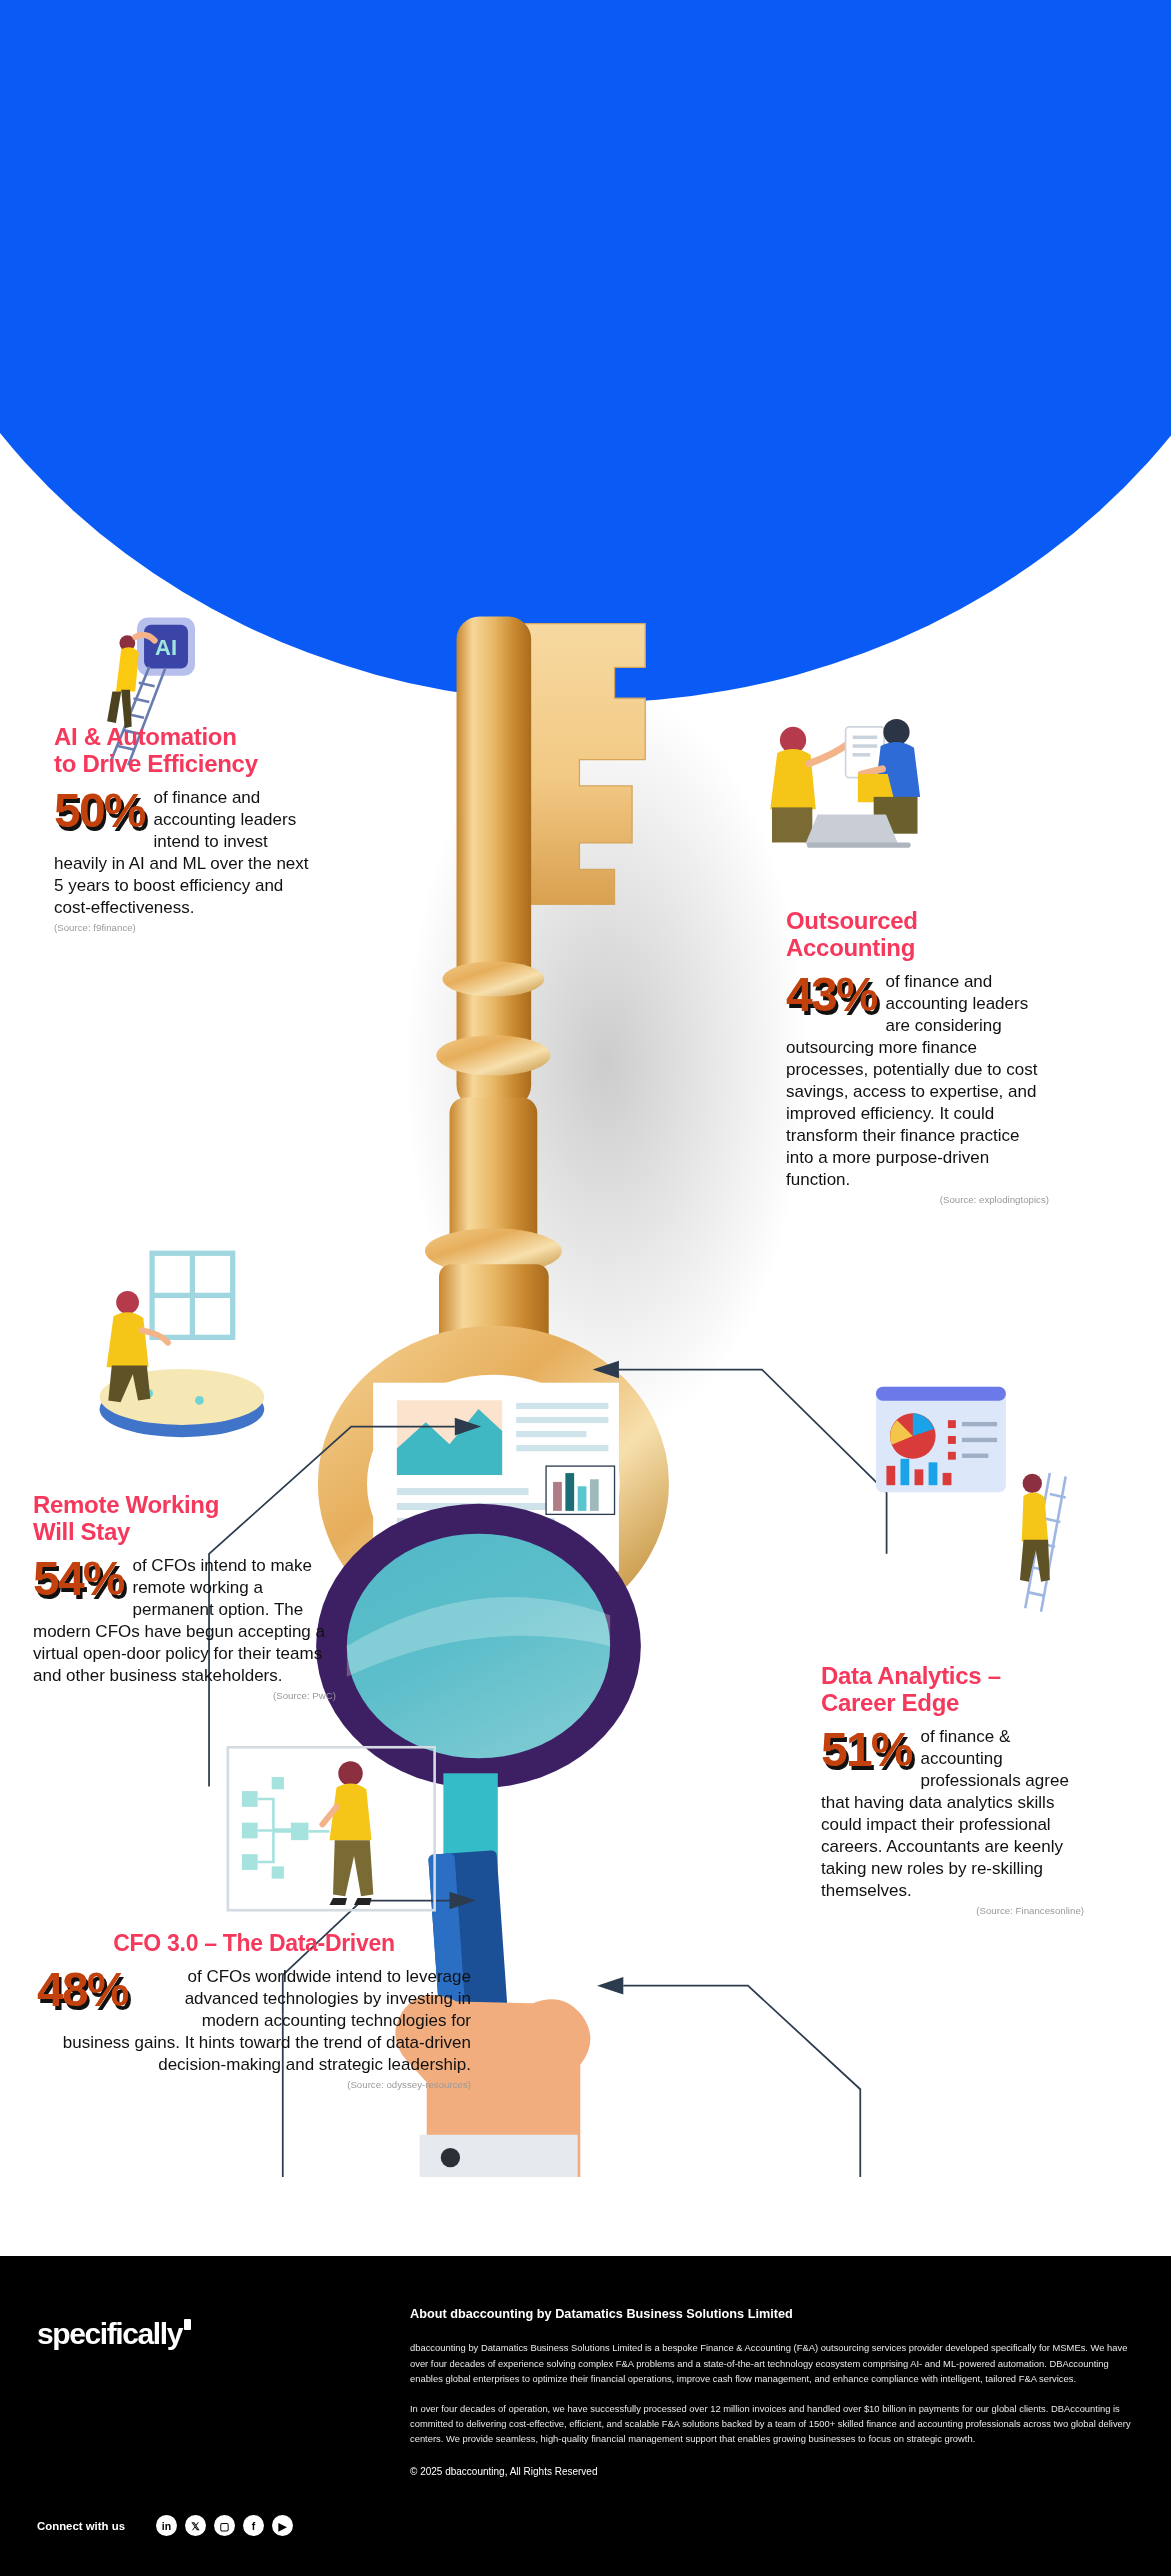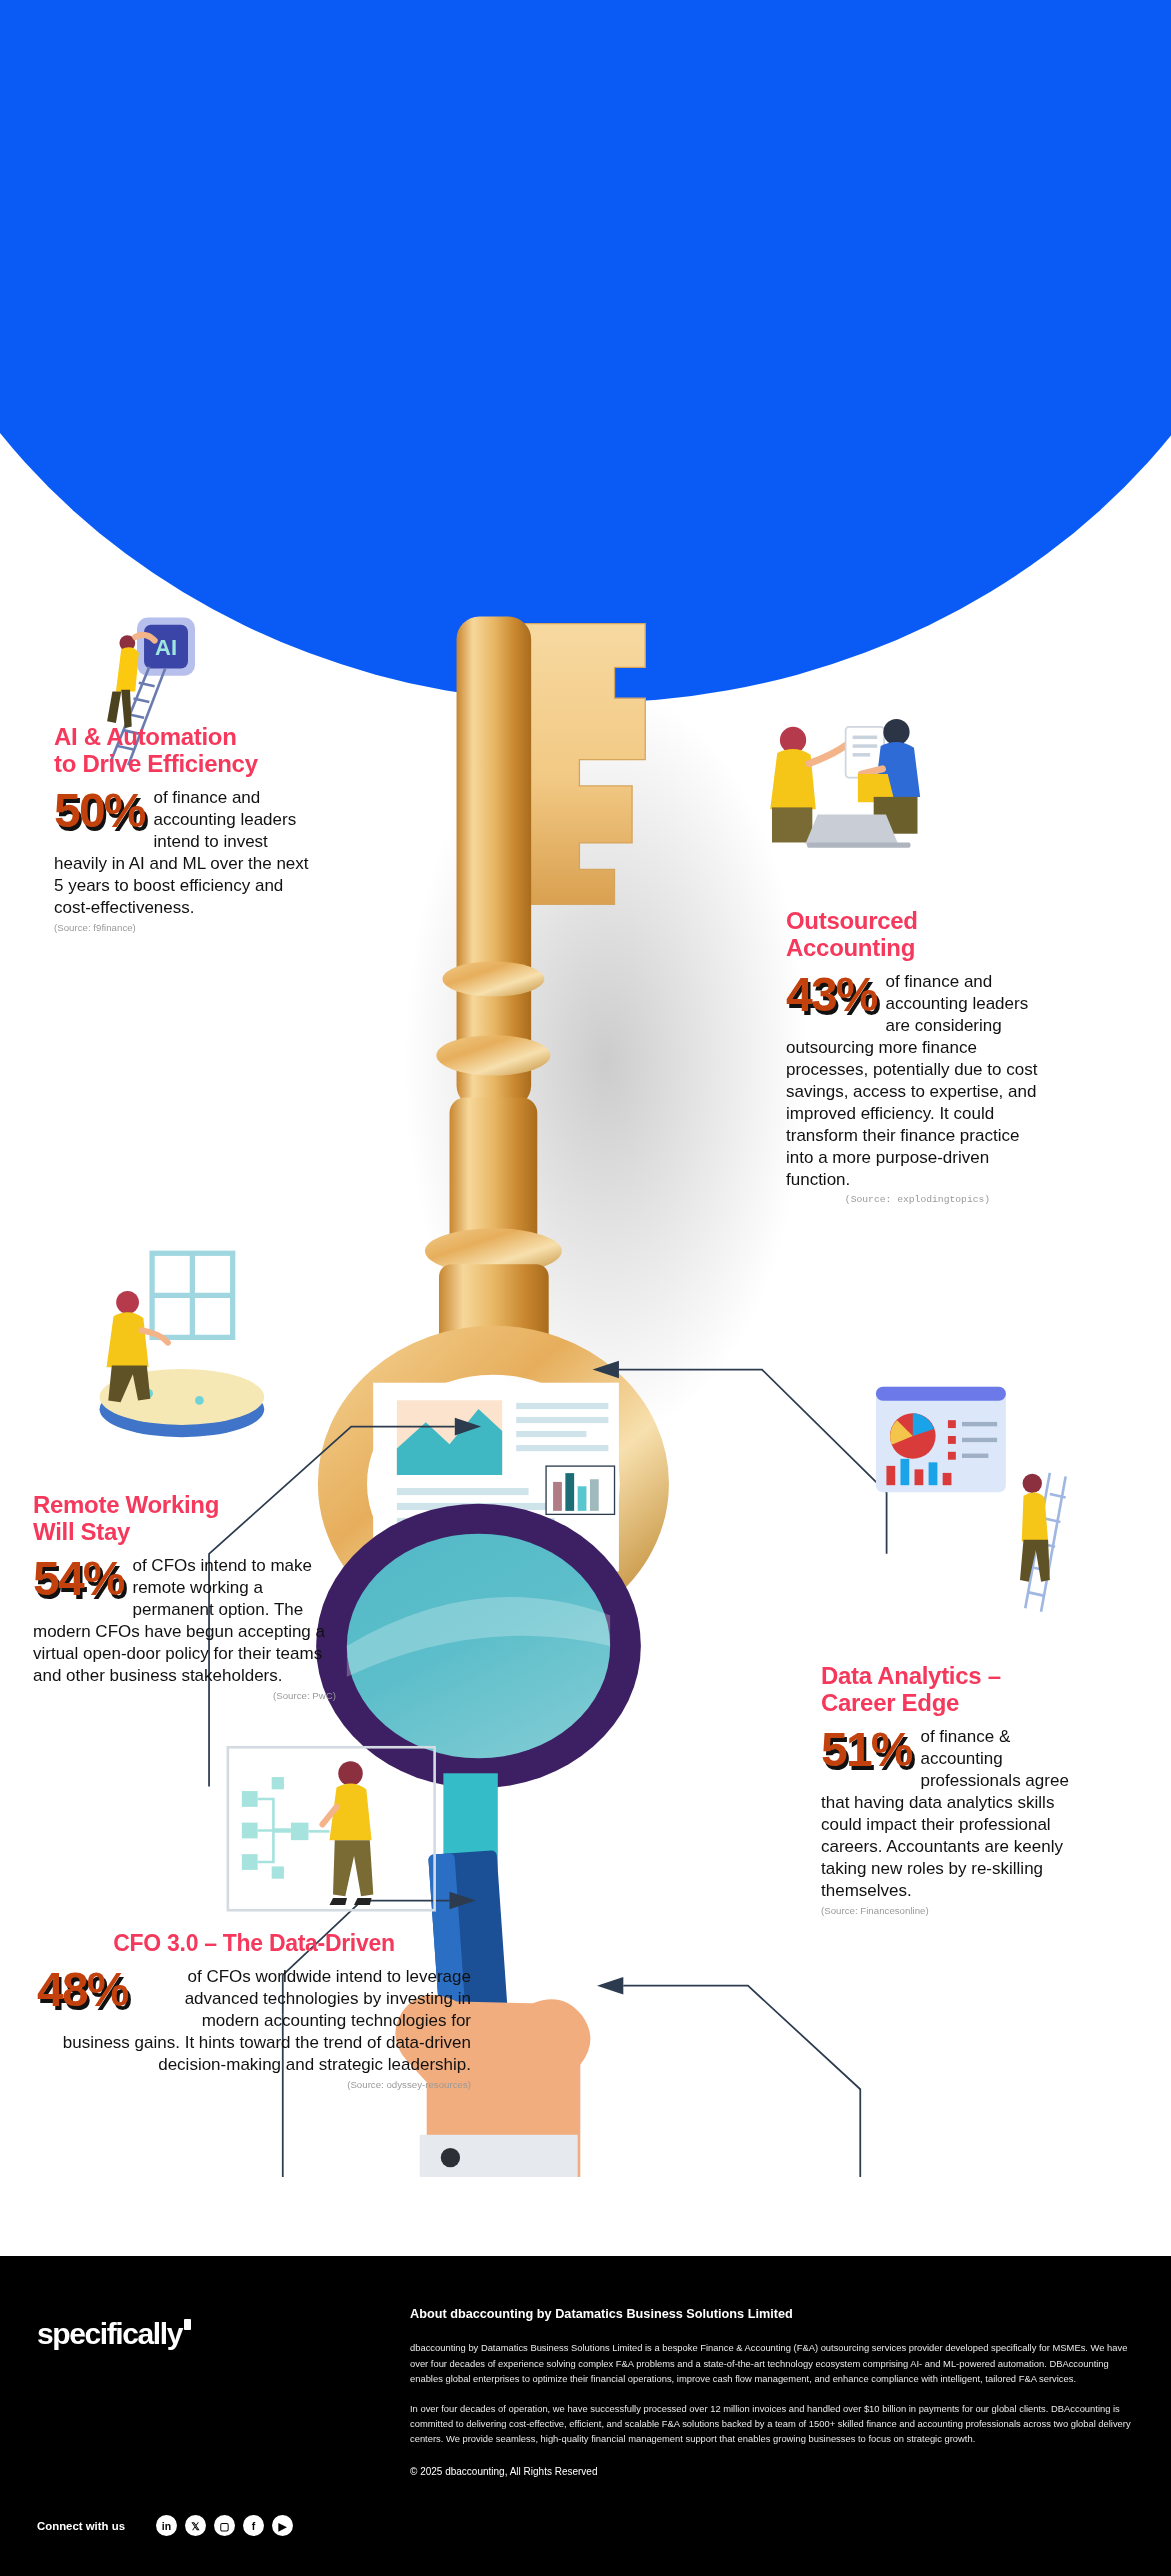--- a/index.html
+++ b/index.html
@@ -112,22 +112,22 @@
   .t-ai    { left: 54px;  top: 724px;  width: 255px; }
   .t-out   { left: 786px; top: 908px; width: 263px; }
   .t-rem   { left: 33px;  top: 1492px; width: 303px; }
   .t-data  { left: 821px; top: 1663px; width: 263px; }
   .t-cfo   { left: 37px;  top: 1931px; width: 434px; text-align: right; }
   .t-cfo .pct { float: left; }
   .t-rem .trend-title, .t-ai .trend-title, .t-out .trend-title, .t-data .trend-title { text-align: left; }
   .t-cfo .trend-title { text-align: center; font-size: 23px; }
   .t-cfo .src { text-align: right; }
   .t-rem .src { text-align: right; }
-  .t-data .src { text-align: left; }
-  .t-out .src { text-align: center; font-family: Liberation Mono, monospace; }
+  .t-data .src { text-align: right; }
+  .t-out .src { text-align: right; }
   .t-ai .src { text-align: left; }
 
   
   .footer {
     position: absolute; left: 0; top: 2256px;
     width: 1172px; height: 320px;
     background: #000; color: #fff; z-index: 10;
   }
   .logo {
     position: absolute; left: 37px; top: 61px;

